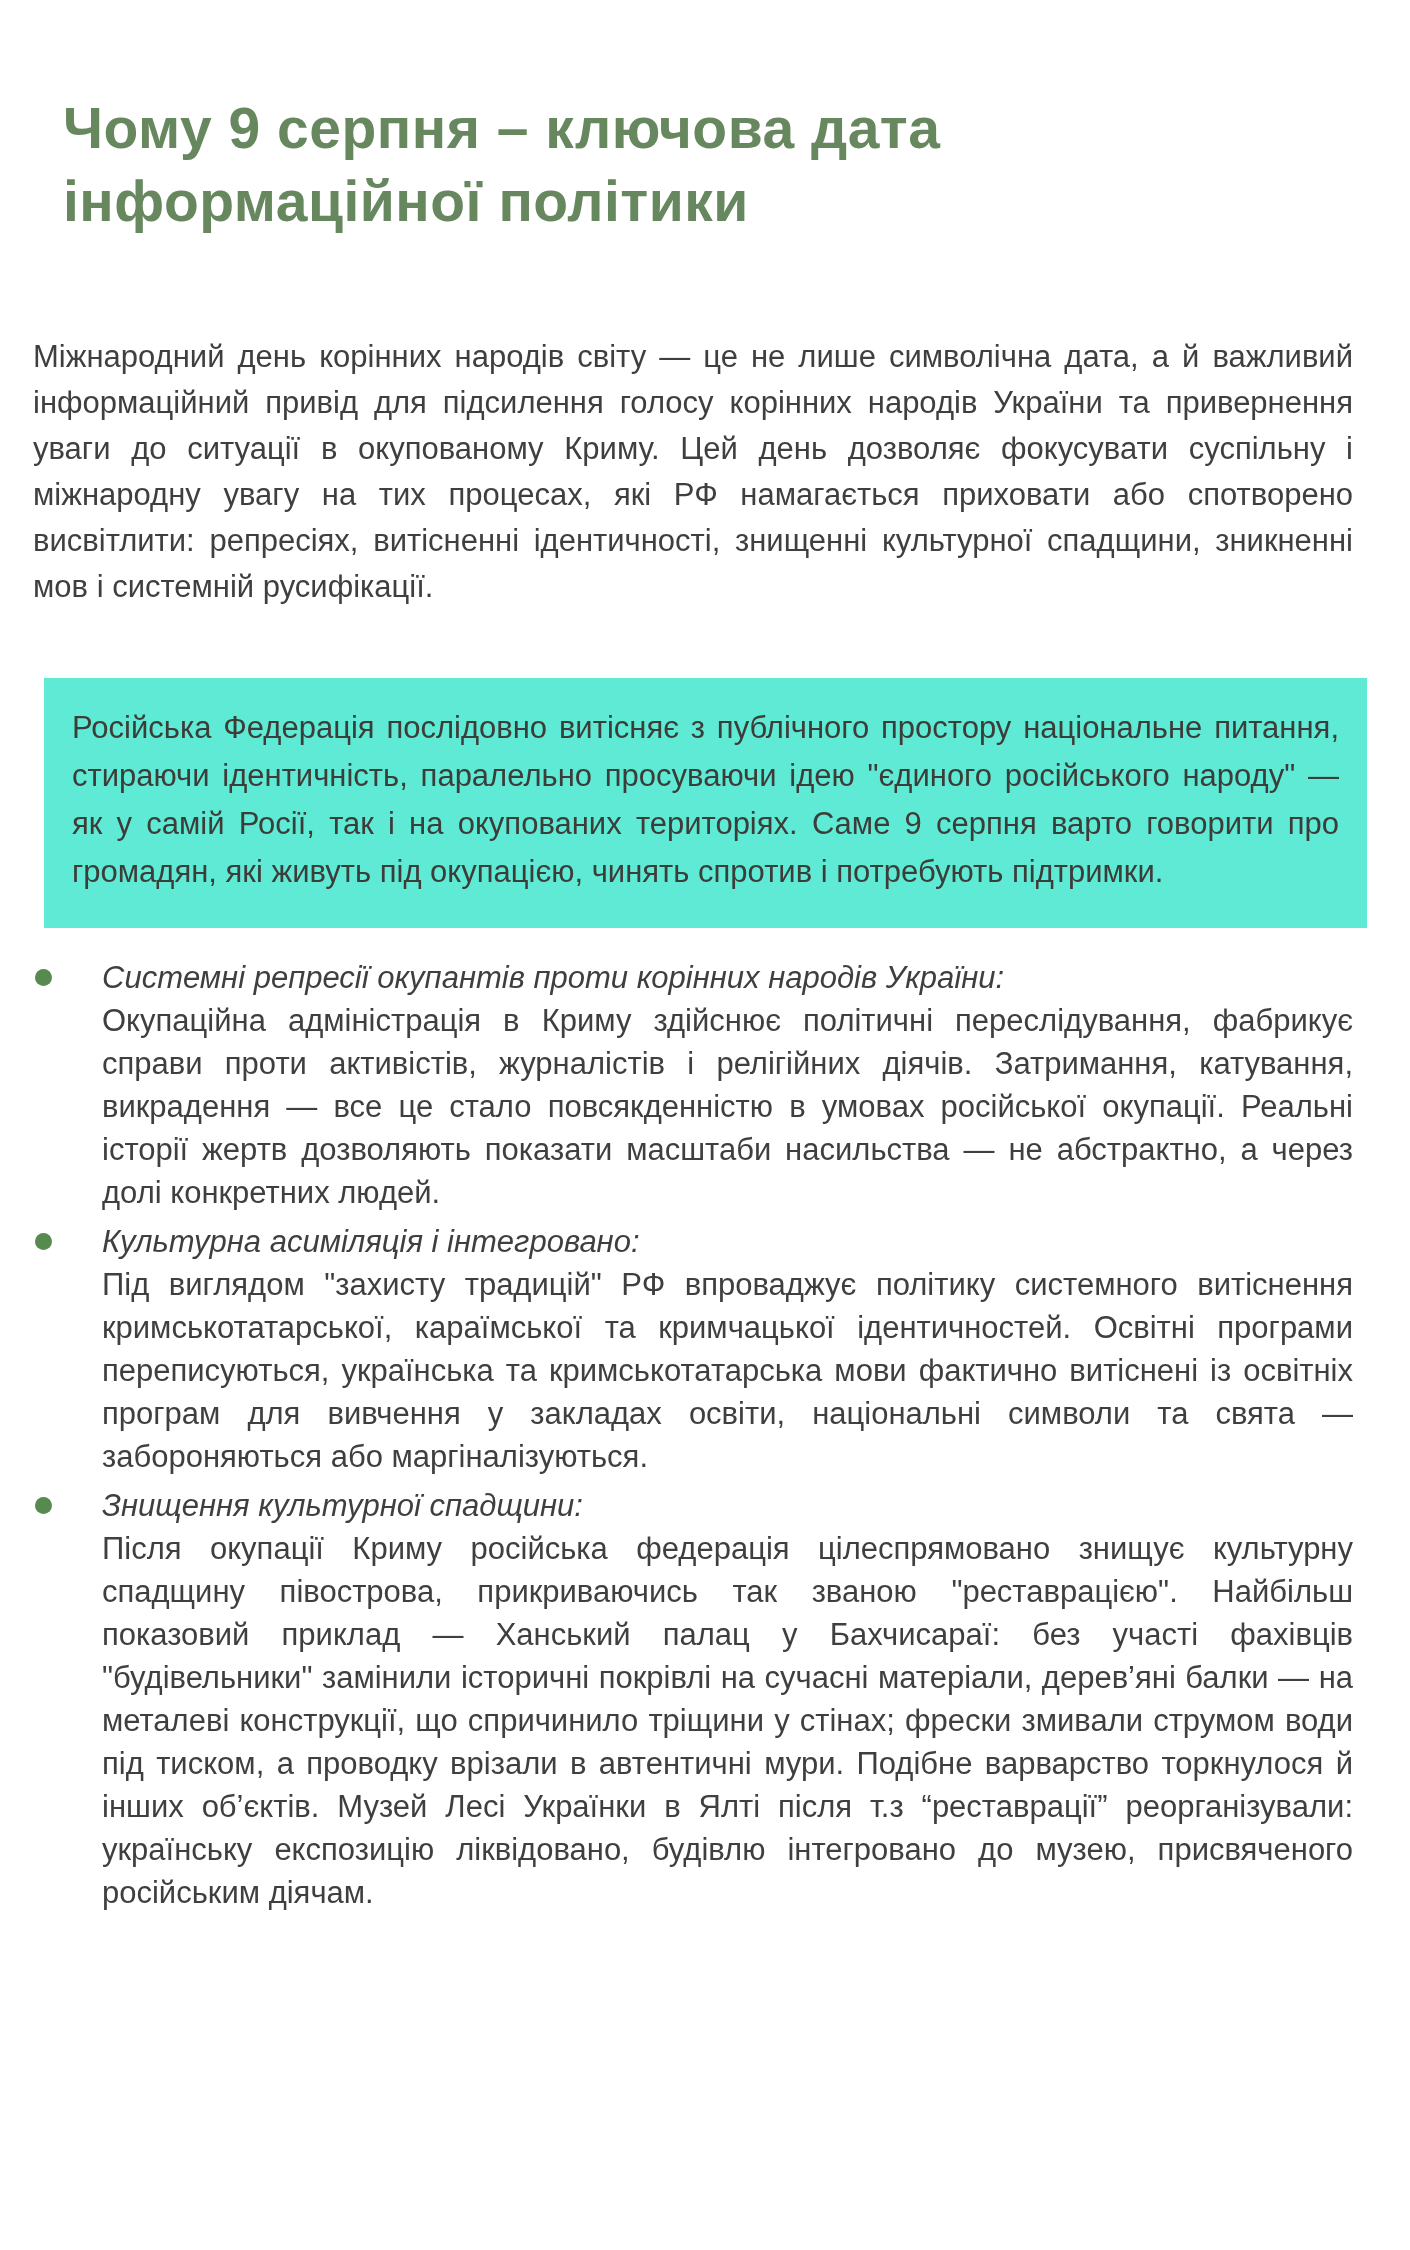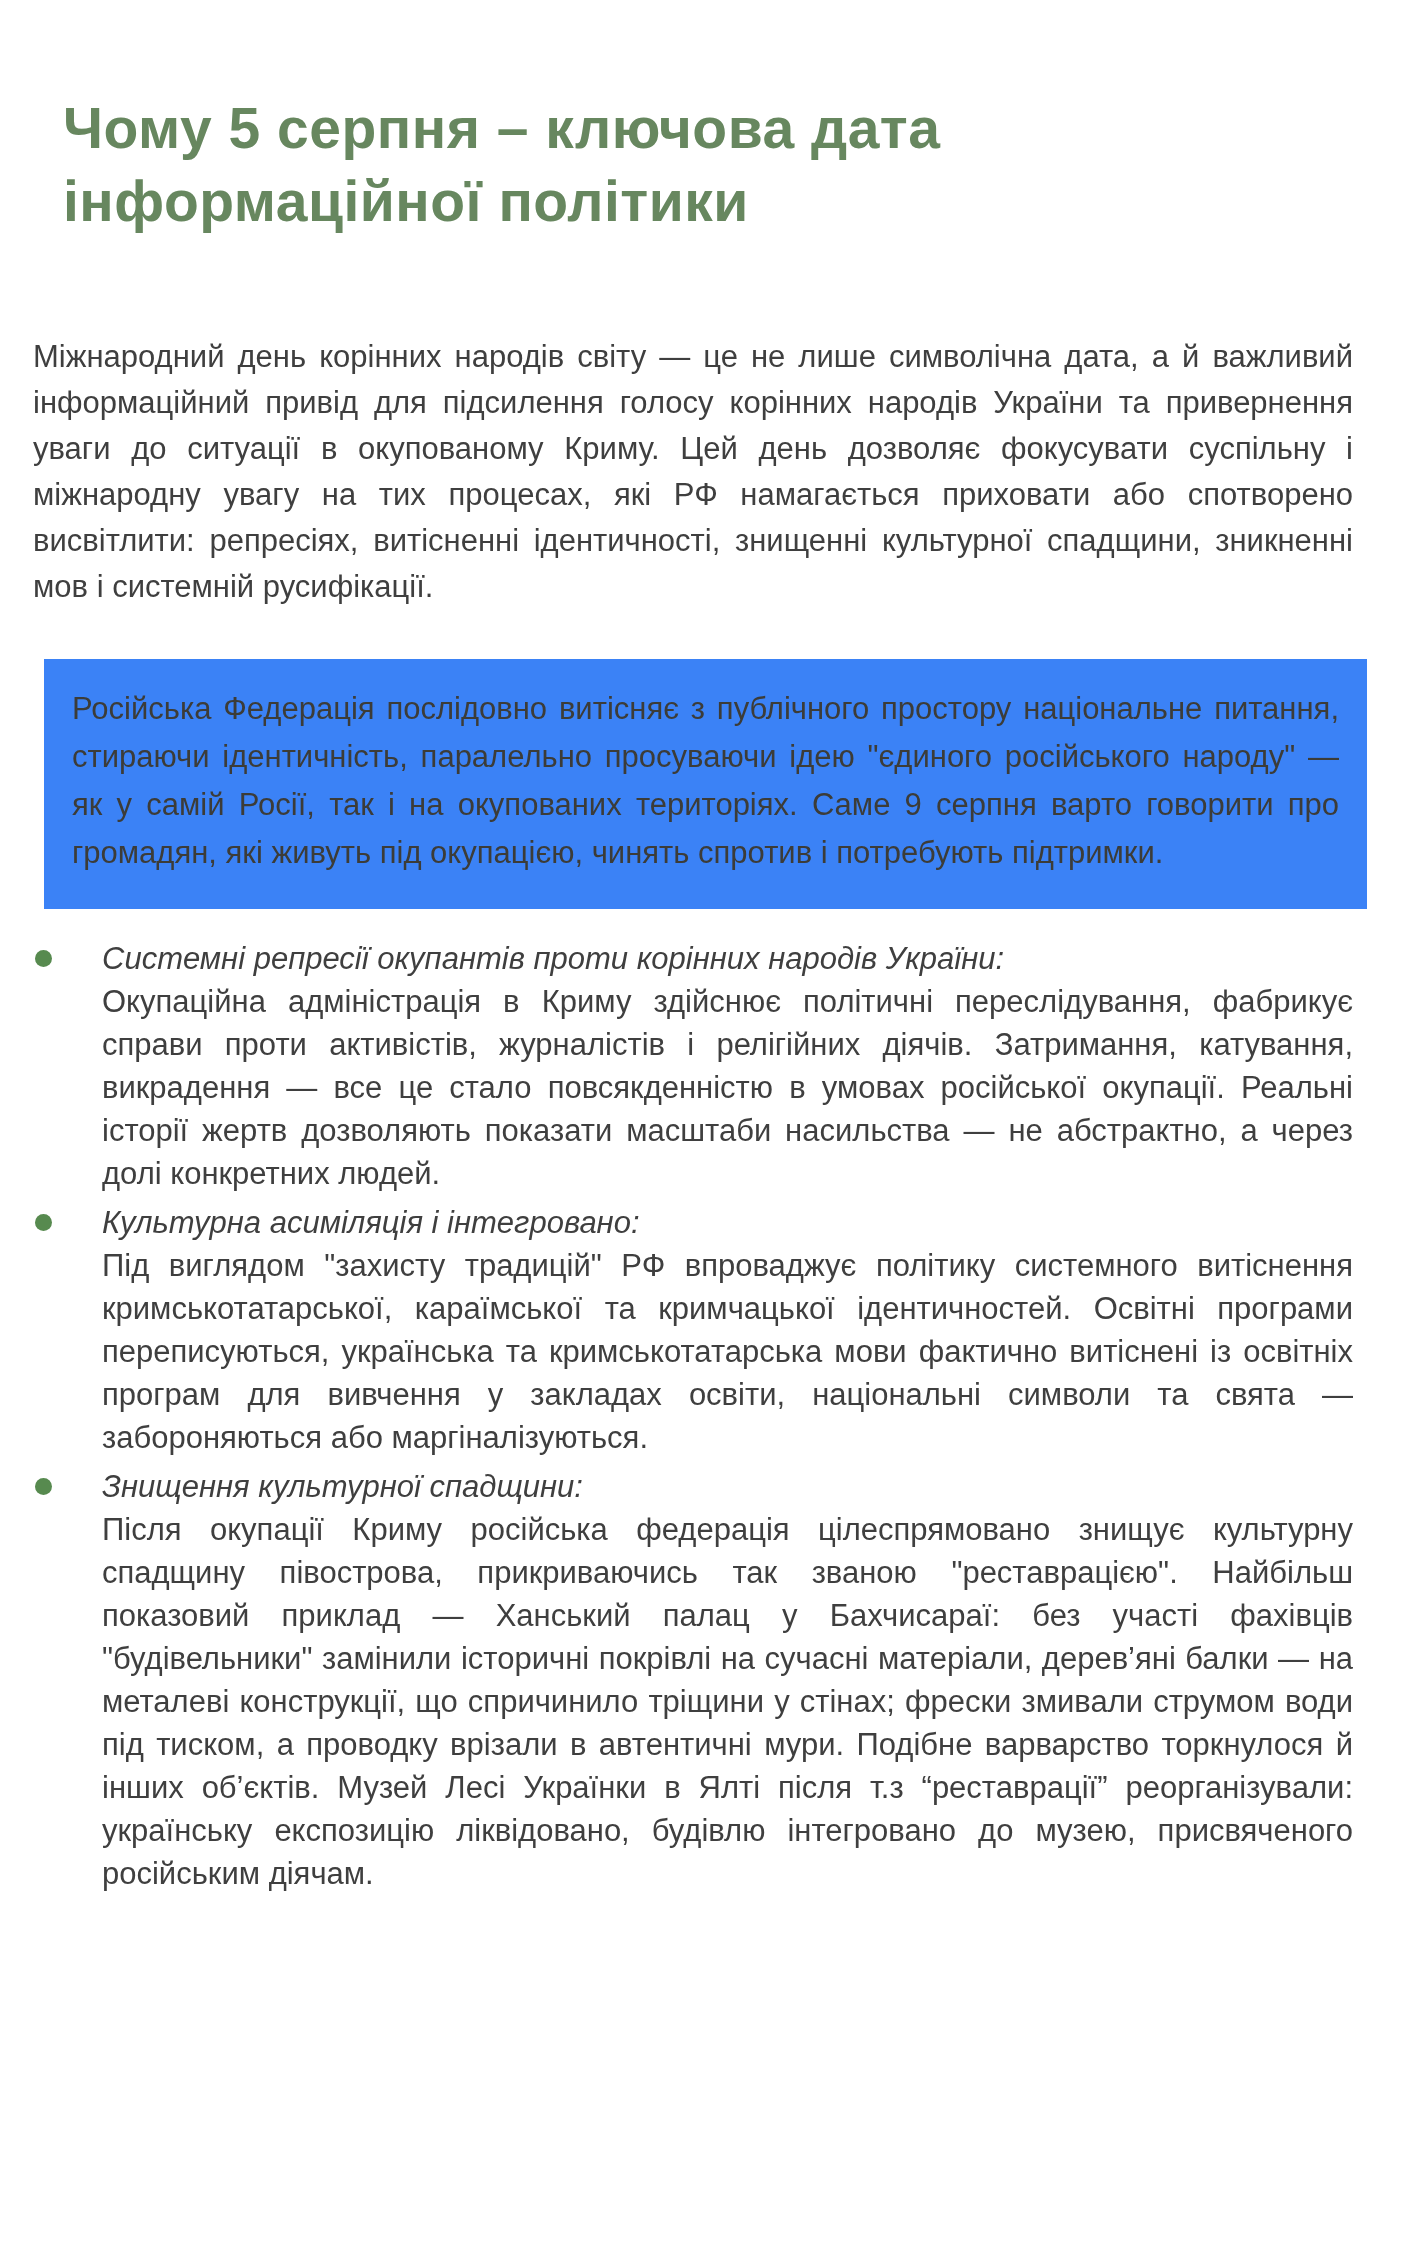--- a/index.html
+++ b/index.html
@@ -32,24 +32,24 @@
   }
   .intro {
     margin: 96px 0 0 0;
     font-size: 31px;
     line-height: 46px;
     text-align: justify;
     color: #3f3f3f;
   }
   .highlight-box {
     box-sizing: border-box;
-    margin: 49px 0 0 11px;
+    margin: 68px 0 0 11px;
     width: 1323px;
     min-height: 237px;
-    background: #3b82f6;
+    background: #5eead4;
     padding: 26px 28px 32px 28px;
   }
   .highlight-box p {
     margin: 0;
     font-size: 31px;
     line-height: 48px;
     text-align: justify;
     color: #3c3c38;
   }
   .topics-heading {
@@ -93,21 +93,21 @@
   .topic-body {
     margin: 0;
     text-align: justify;
   }
 </style>
 </head>
 <body>
 
 <div class="page">
 
-  <h1 class="doc-title">Чому 5 серпня – ключова дата інформаційної політики</h1>
+  <h1 class="doc-title">Чому 9 серпня – ключова дата інформаційної політики</h1>
 
   <p class="intro">Міжнародний день корінних народів світу — це не лише символічна дата, а й важливий інформаційний привід для підсилення голосу корінних народів України та привернення уваги до ситуації в окупованому Криму. Цей день дозволяє фокусувати суспільну і міжнародну увагу на тих процесах, які РФ намагається приховати або спотворено висвітлити: репресіях, витісненні ідентичності, знищенні культурної спадщини, зникненні мов і системній русифікації.</p>
 
   <div class="highlight-box">
     <p>Російська Федерація послідовно витісняє з публічного простору національне питання, стираючи ідентичність, паралельно просуваючи ідею "єдиного російського народу" — як у самій Росії, так і на окупованих територіях. Саме 9 серпня варто говорити про громадян, які живуть під окупацією, чинять спротив і потребують підтримки.</p>
   </div>
 
 
   <ul class="topics-list">
 

